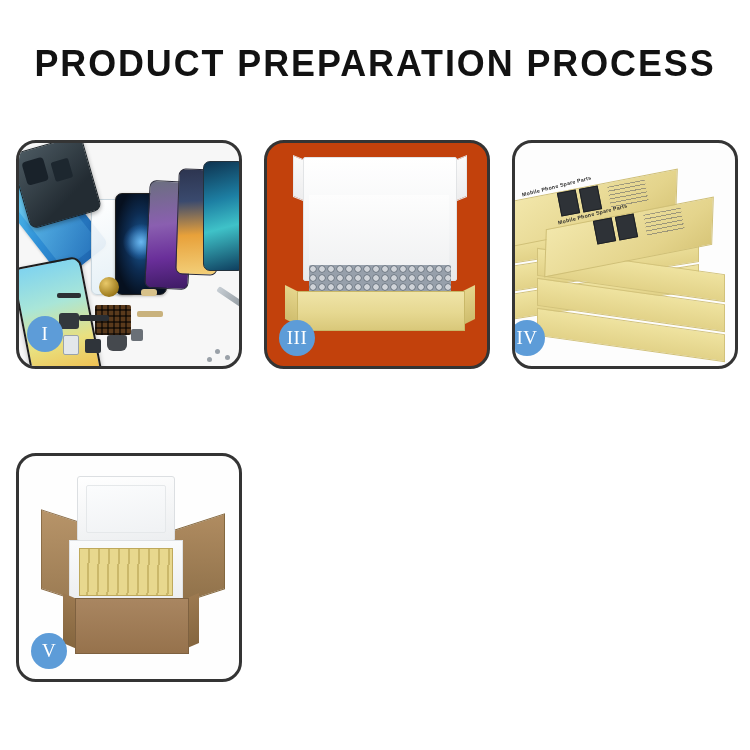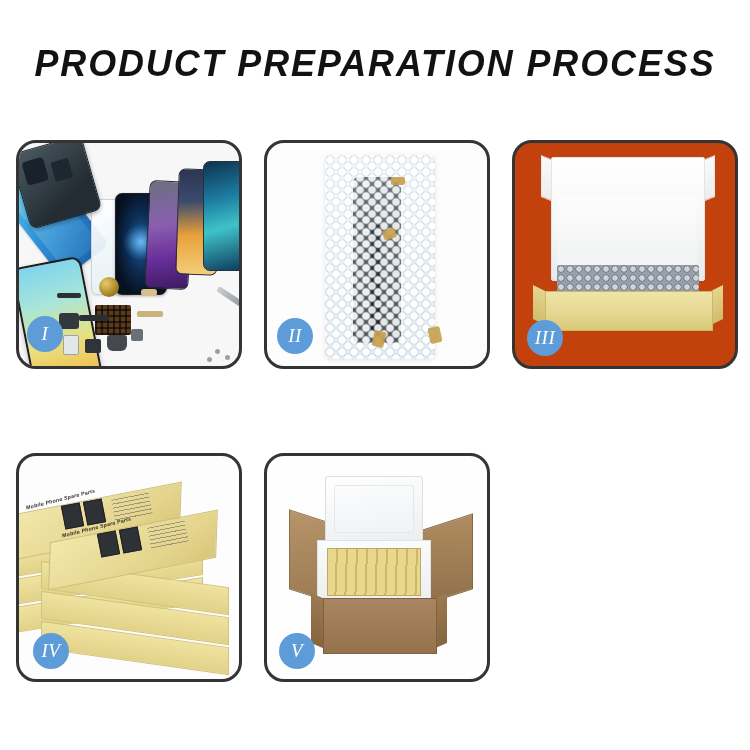--- a/index.html
+++ b/index.html
@@ -1,21 +1,21 @@
 <!DOCTYPE html>
 <html><head>
 <meta charset="utf-8">
 <style>
   html,body{margin:0;padding:0;}
   body{
     width:750px;height:750px;background:#ffffff;
     font-family:"Liberation Sans","DejaVu Sans",sans-serif;
     overflow:hidden;position:relative;
   }
-  .page{width:650px;height:750px;position:relative;font-style:italic;}
+  .page{width:650px;height:750px;position:relative;}
 
   
   .header{position:absolute;left:0;top:0;width:750px;text-align:center;}
   .title{
     font-size:37px;font-weight:700;letter-spacing:2.0px;color:#121212;
     line-height:1;margin-top:45px;white-space:nowrap;
     transform:scaleX(0.97);transform-origin:center;
   }
   .subtitle{
     font-size:15px;font-weight:400;color:#1b1b1b;letter-spacing:0.15px;
@@ -38,21 +38,21 @@
   .badge{
     position:absolute;width:36px;height:36px;border-radius:50%;
     background:#5d9cd8;color:#ffffff;
     font-family:"Liberation Serif","DejaVu Serif",serif;
     font-size:19px;display:flex;align-items:center;justify-content:center;
     z-index:9;letter-spacing:0.5px;
   }
   .badge.b1{left:8px;bottom:14px;}
   .badge.b2{left:10px;bottom:12px;}
   .badge.b3{left:12px;bottom:10px;}
-  .badge.b4{left:-6px;bottom:10px;margin-left:20px;}
+  .badge.b4{left:-6px;bottom:10px;}
   .badge.b5{left:12px;bottom:10px;}
   .badge.b6{left:18px;bottom:12px;}
 
   
   .p1{background:#f7f7f7;}
   .ph{position:absolute;border-radius:7px;}
   .ph-a{ 
     left:6px;top:26px;width:58px;height:104px;
     background:linear-gradient(150deg,#57c8f0 0%,#2f8fd6 45%,#1c5ea8 100%);
     transform:rotate(-38deg);box-shadow:0 1px 3px rgba(0,0,0,.25);
@@ -345,34 +345,20 @@
         <div class="part pt8"></div>
         <div class="part pt9"></div>
         <div class="tweez"></div>
         <div class="screw sc1"></div>
         <div class="screw sc2"></div>
         <div class="screw sc3"></div>
       </div>
       <div class="badge b1">I</div>
     </div>
 
-    <div class="panel p2">
-      <div class="photo">
-        <div class="bubblebag">
-          <div class="innerpart"></div>
-          <div class="flexcab"></div>
-          <div class="bubbletex"></div>
-          <div class="tapebit tp1"></div>
-          <div class="tapebit tp2"></div>
-          <div class="tapebit tp3"></div>
-          <div class="tapebit tp4"></div>
-        </div>
-      </div>
-      <div class="badge b2">II</div>
-    </div>
 
     <div class="panel p3">
       <div class="photo">
         <div class="lidflapL"></div>
         <div class="lidflapR"></div>
         <div class="lidback"></div>
         <div class="foaminner"></div>
         <div class="bubblefill"></div>
         <div class="boxfrontL"></div>
         <div class="boxfrontR"></div>

